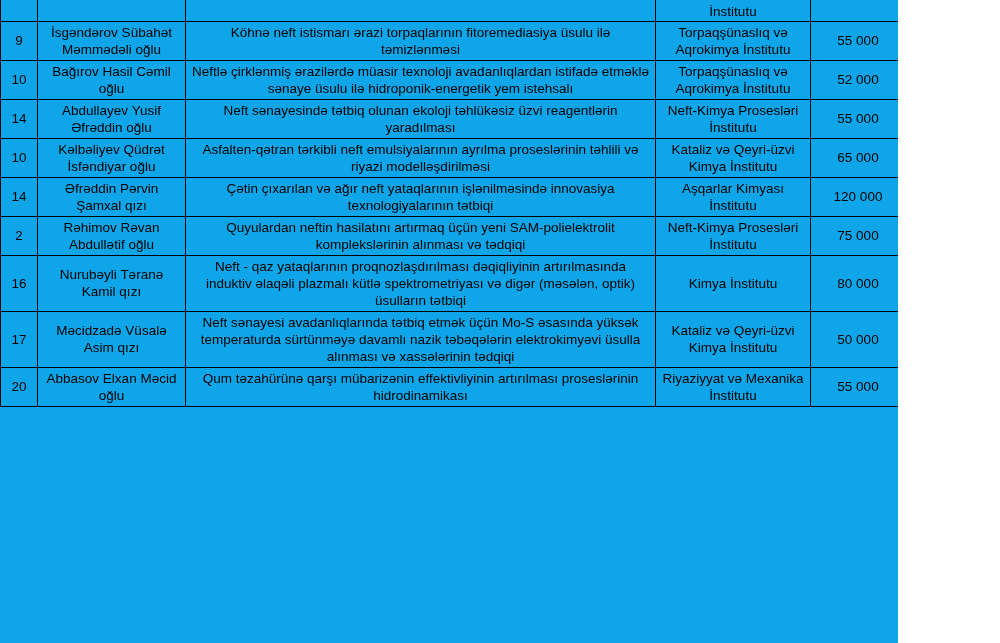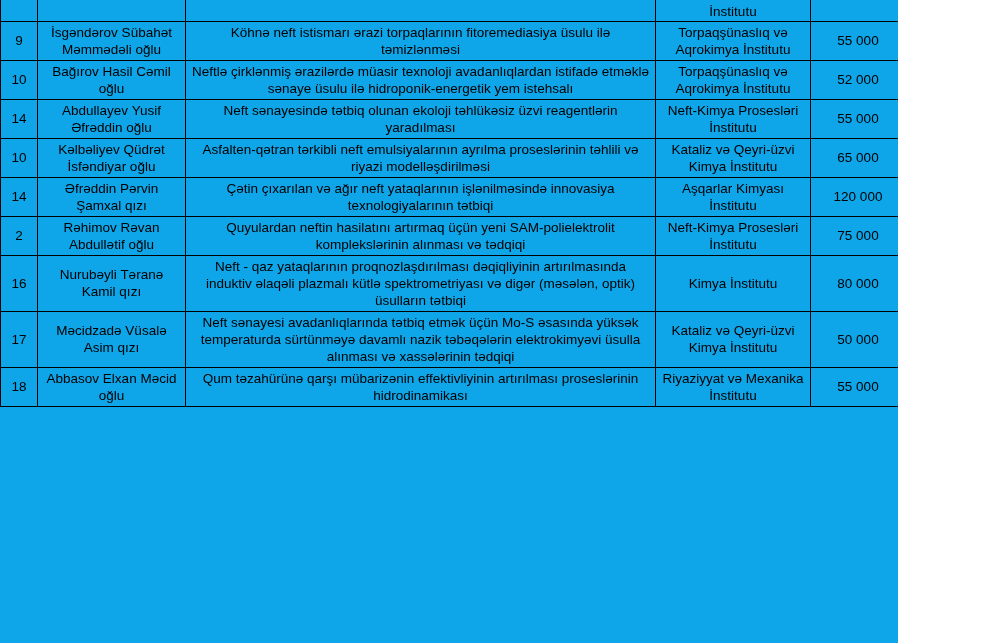--- a/index.html
+++ b/index.html
@@ -127,21 +127,21 @@
         </tr>
         <tr>
           <td class="col-num">17</td>
           <td class="col-name">Məcidzadə Vüsalə Asim qızı</td>
           <td class="col-project">Neft sənayesi avadanlıqlarında tətbiq etmək üçün Mo-S əsasında yüksək temperaturda sürtünməyə davamlı nazik təbəqələrin elektrokimyəvi üsulla alınması və xassələrinin tədqiqi</td>
           <td class="col-institute">Kataliz və Qeyri-üzvi Kimya İnstitutu</td>
           <td class="col-amount">50 000</td>
           <td class="col-duration">12 ay</td>
         </tr>
         <tr>
-          <td class="col-num">18</td>
+          <td class="col-num">20</td>
           <td class="col-name">Abbasov Elxan Məcid oğlu</td>
           <td class="col-project">Qum təzahürünə qarşı mübarizənin effektivliyinin artırılması proseslərinin  hidrodinamikası</td>
           <td class="col-institute">Riyaziyyat və Mexanika İnstitutu</td>
           <td class="col-amount">55 000</td>
           <td class="col-duration">12 ay</td>
         </tr>
       </tbody>
   </table>
 </div>
 

